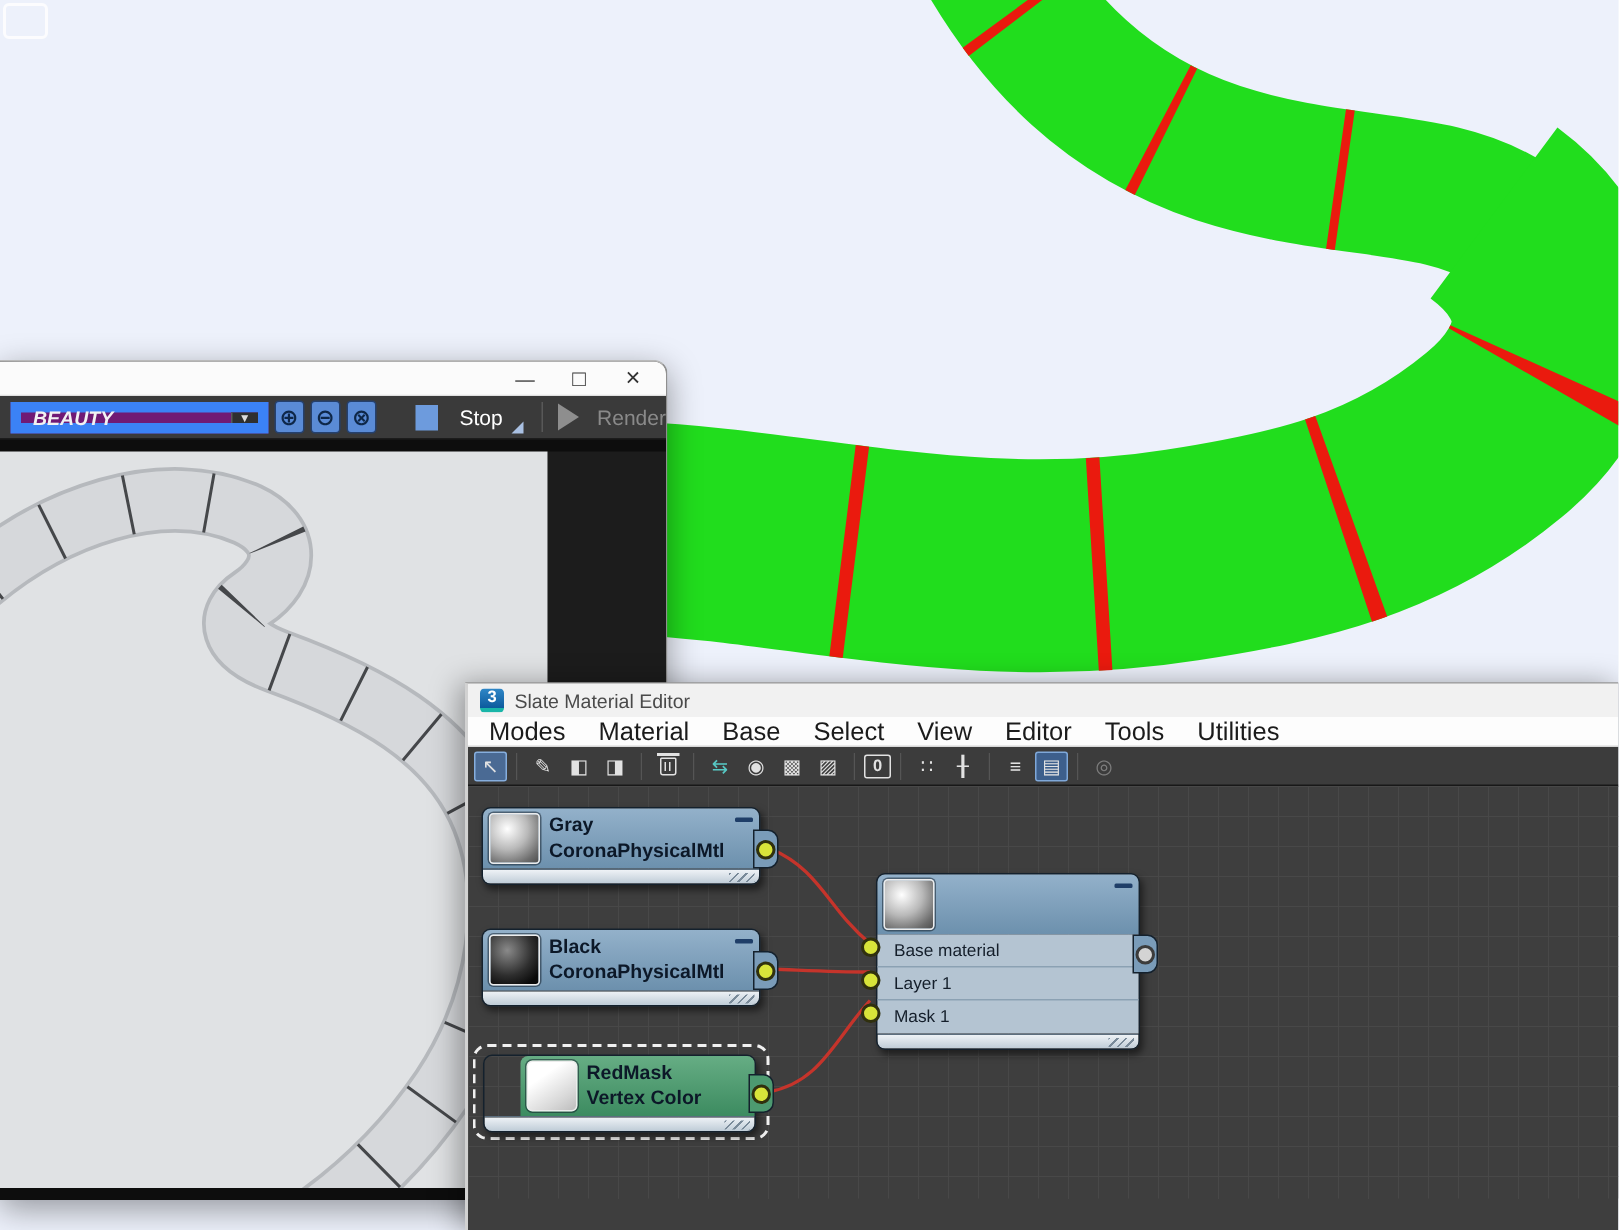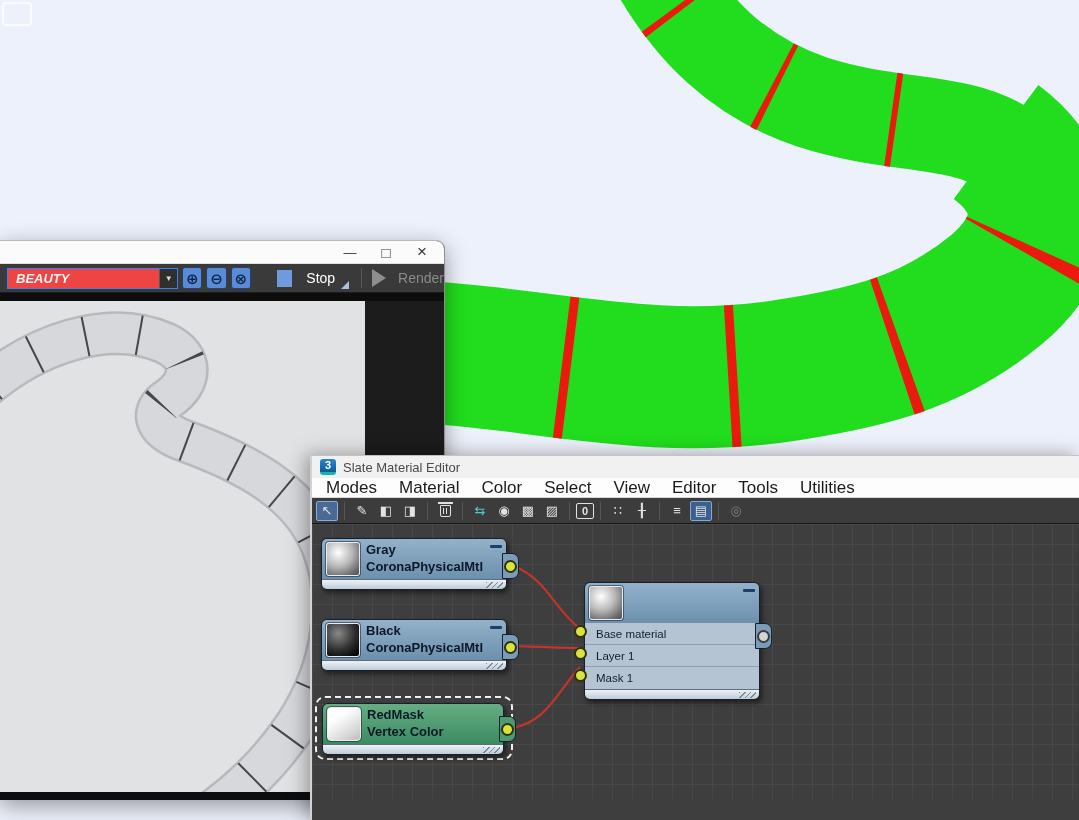--- a/index.html
+++ b/index.html
@@ -16,21 +16,21 @@
   .vfb { position:absolute; left:0; top:240px; width:445px; height:560px; z-index:2;
     background:#111; border-right:1px solid #8f8f8f; border-top:1px solid #b9b9b9;
     border-radius:0 9px 0 0; box-shadow:0 6px 22px rgba(0,0,0,.38); }
   .vfb-titlebar { height:23px; background:#fbfbfb; border-bottom:1px solid #e0e0e0;
     border-radius:0 8px 0 0; display:flex; align-items:center; justify-content:flex-end; }
   .win-btn { width:36px; height:21px; display:flex; align-items:center; justify-content:center;
     color:#333; font-size:13px; cursor:default; }
   .win-btn.close { margin-right:4px; }
   .vfb-toolbar { height:29px; background:#3a3a3a; display:flex; align-items:center;
     padding-left:7px; gap:4px; border-bottom:1px solid #1c1c1c; }
-  .channel-dd { width:188px; height:21px; background:#ef4444; border:1px solid #3b82f6;
+  .channel-dd { width:188px; height:21px; background:#701a75; border:7px solid #3b82f6;
     display:flex; align-items:center; }
   .channel-label { font-style:italic; font-weight:bold; font-size:13px; color:#f2f2f2; padding-left:8px; }
   .dd-arrow { margin-left:auto; width:18px; height:100%; background:#2f2f2f; border-left:1px solid #5a5a5a;
     color:#dcdcdc; font-size:8px; display:flex; align-items:center; justify-content:center; }
   .zoom-btn { width:22px; height:22px; background:#5a8bd6; border:1px solid #25406d; border-radius:3px;
     color:#0e2748; font-size:15px; font-weight:bold; line-height:1; display:flex; align-items:center; justify-content:center; }
   .stop-swatch { width:17px; height:17px; background:#6d9bdd; margin-left:22px; }
   .stop-label { color:#ffffff; font-size:14px; margin-left:10px; }
   .flyout-tri { width:0; height:0; border-left:8px solid transparent; border-bottom:8px solid #a9c0e2;
     align-self:flex-end; margin-bottom:3px; margin-left:2px; }
@@ -81,21 +81,21 @@
       linear-gradient(#535353 1px, transparent 1px),
       linear-gradient(90deg,#535353 1px, transparent 1px);
     background-size:20px 20px,20px 20px,100px 100px,100px 100px; }
   .wires { position:absolute; inset:0; pointer-events:none; }
 
   
   .node { position:absolute; border:1px solid #14212d; border-radius:6px;
     box-shadow:2px 3px 5px rgba(0,0,0,.5); }
   .node-head { display:flex; align-items:flex-start; padding:2px 4px 2px 3px; height:40px; border-radius:5px 5px 0 0; }
   .head-blue { background:linear-gradient(#93b1ca,#6c90ad); }
-  .head-green { background:linear-gradient(#66ad84,#3c8b60); }
+  .head-green { background:linear-gradient(#66ad84,#3c8b60);margin-left:24px; }
   .preview { width:34px; height:34px; margin:1px 6px 0 1px; border:1px solid #ececec;
     box-shadow:0 0 0 1px rgba(20,33,45,.55); flex:none; }
   .sphere-gray { background:radial-gradient(circle at 35% 30%, #ffffff, #b9b9b9 45%, #6d6d6d 80%, #4e4e4e); }
   .sphere-black { background:radial-gradient(circle at 35% 30%, #8a8a8a, #2e2e2e 55%, #0a0a0a 85%); border-radius:2px; }
   .square-white { background:linear-gradient(145deg, #ffffff 30%, #d7d7d7 75%, #bdbdbd); border-radius:4px; }
   .sphere-gray, .sphere-black { border-radius:3px; }
   .node-titles { display:flex; flex-direction:column; line-height:1.3; padding-top:1px; }
   .node-title, .node-sub { font-size:13px; font-weight:bold; color:#0c1828; white-space:nowrap; }
   .collapse-dash { margin-left:auto; margin-top:4px; width:12px; height:3px; background:#1f3e68; border-radius:1px; }
   .node-footer { height:10px; background:linear-gradient(#eef2f6,#bfccd7); border-top:1px solid #5c6e7e;
@@ -169,21 +169,21 @@
   </div>
 
   <div class="slate">
     <div class="slate-titlebar">
       <div class="max-icon">3</div>
       <span class="slate-title">Slate Material Editor</span>
     </div>
     <div class="slate-menubar">
       <span class="menu-item">Modes</span>
       <span class="menu-item">Material</span>
-      <span class="menu-item">Color</span>
+      <span class="menu-item">Base</span>
       <span class="menu-item">Select</span>
       <span class="menu-item">View</span>
       <span class="menu-item">Editor</span>
       <span class="menu-item">Tools</span>
       <span class="menu-item">Utilities</span>
     </div>
     <div class="slate-toolbar">
       <span class="tb-icon active">↖</span>
       <span class="tb-sep"></span>
       <span class="tb-icon">✎</span>

